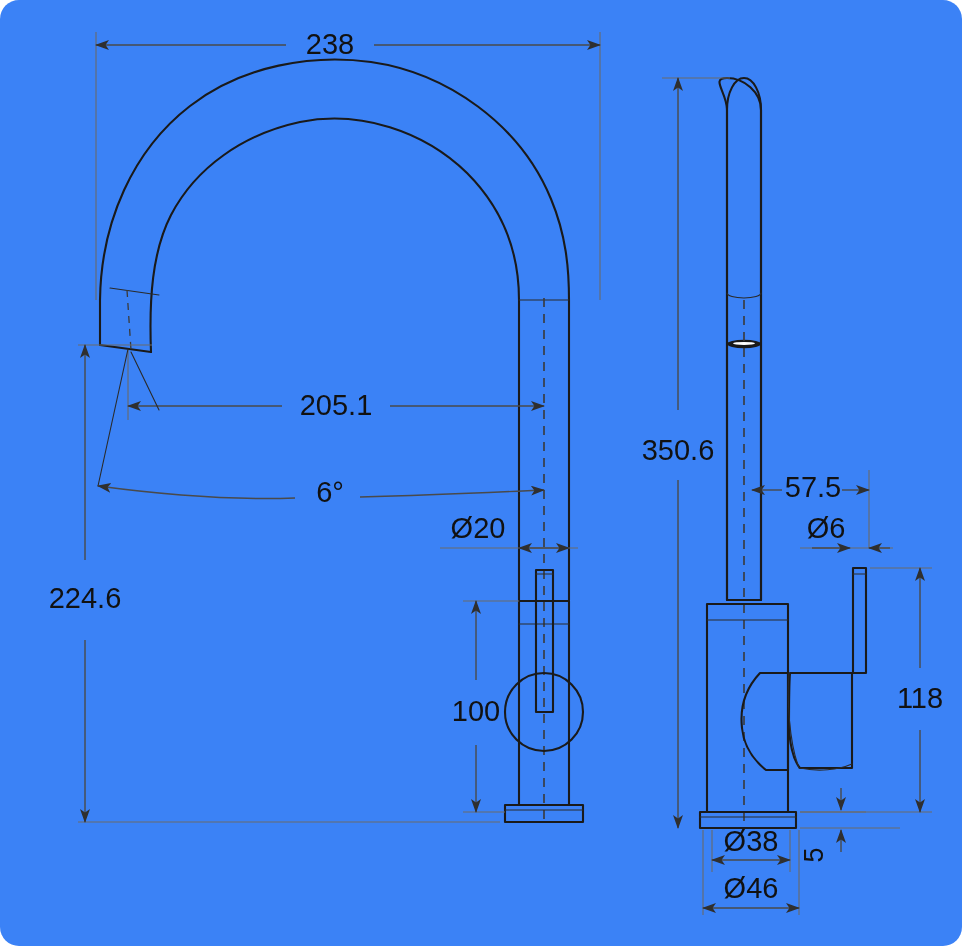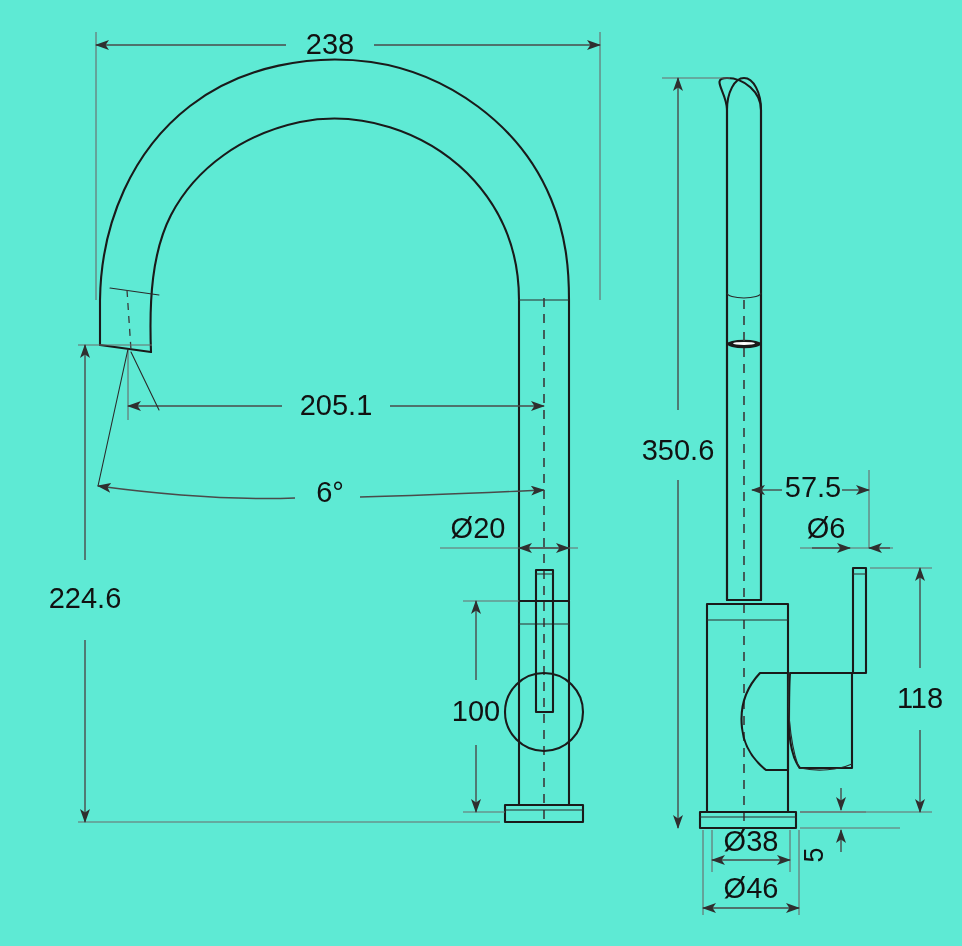--- a/index.html
+++ b/index.html
@@ -7,22 +7,23 @@
     padding: 0;
     background: #ffffff;
   }
   body {
     font-family: "Liberation Sans", sans-serif;
   }
   #drawing-root {
     position: relative;
     width: 962px;
     height: 946px;
-    background: #5eead4;
+    background: #3b82f6;
     overflow: hidden;
+    border-radius: 19px;
   }
   svg.tech-drawing {
     display: block;
     width: 962px;
     height: 946px;
   }
   .outline {
     fill: none;
     stroke: #1a1a1a;
     stroke-width: 2.1;

